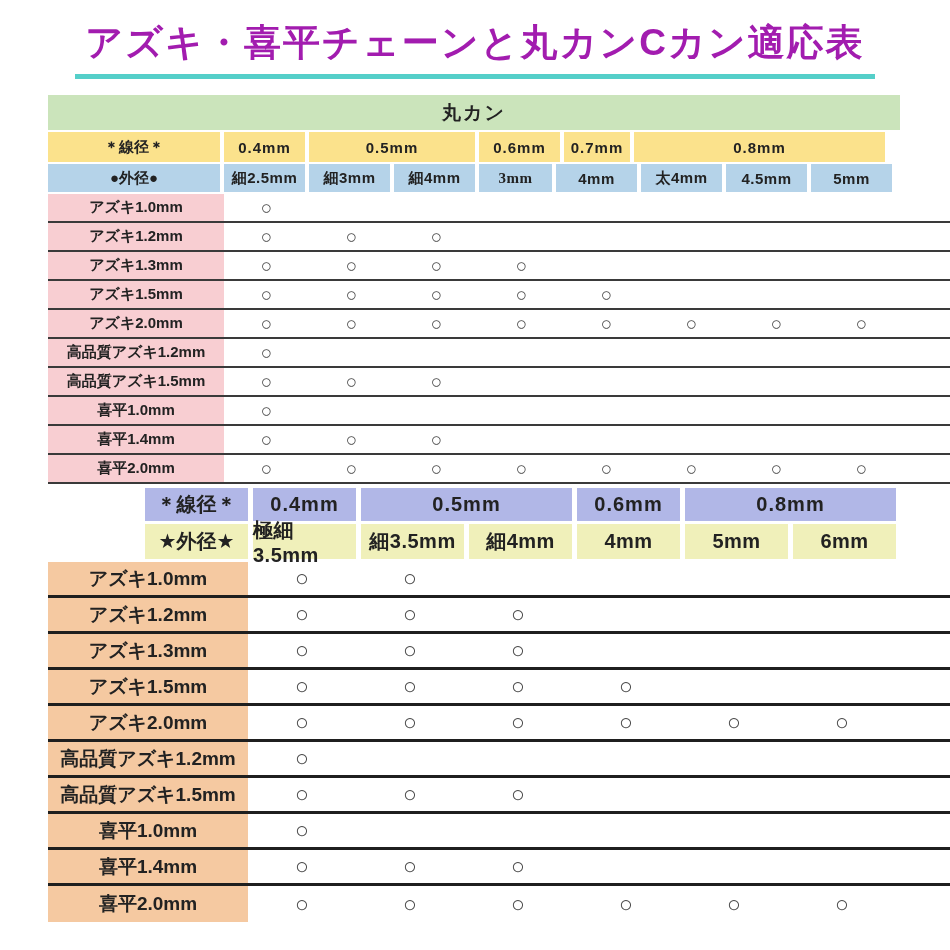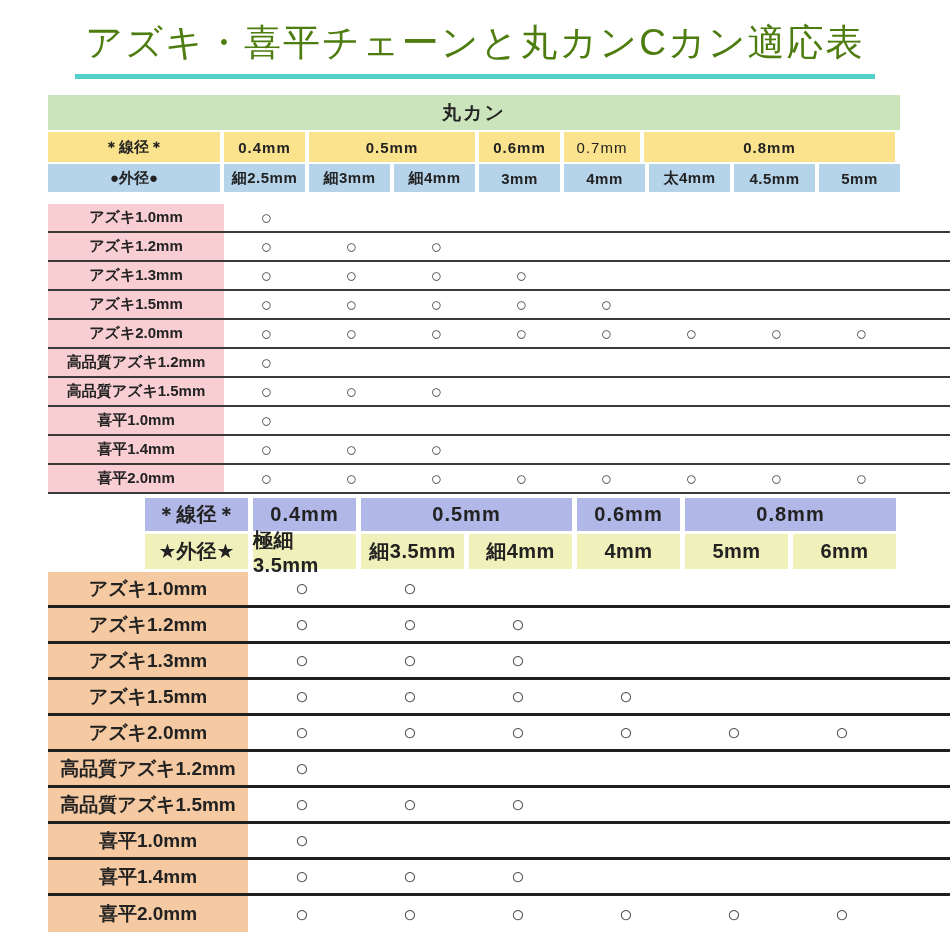--- a/index.html
+++ b/index.html
@@ -1,44 +1,44 @@
 <!DOCTYPE html>
 <html><head>
 <meta charset="utf-8">
 <style>
   * { box-sizing: border-box; margin: 0; padding: 0; }
   html,body { width: 950px; height: 950px; background: #ffffff; overflow: hidden;
     font-family: "Liberation Sans", "DejaVu Sans", sans-serif; }
   .title-wrap { text-align: center; padding-top: 18px; margin-bottom: 16px; }
-  .page-title { display: inline-block; font-size: 37px; font-weight: normal; color: #4d7c0f;
+  .page-title { display: inline-block; font-size: 37px; font-weight: bold; color: #a21caf;
     letter-spacing: 2px; padding: 0 10px 6px 10px; border-bottom: 5px solid #55cfc9; }
 </style>
 </head>
 <body>
 
 <div class="title-wrap">
   <div class="page-title">アズキ・喜平チェーンと丸カンCカン適応表</div>
 </div>
 
 <div id="marukan-table" style="margin-top: 0px;">
     <div style="margin-left: 48px; width: 852px; height: 35px; background: rgb(203, 228, 187); margin-bottom: 2px; font-size: 19px; display: flex; align-items: center; justify-content: center; font-weight: bold; color: rgb(34, 34, 34); letter-spacing: 2px;">丸カン</div>
     <div style="display: flex; column-gap: 4px; margin-left: 48px; height: 30px; margin-bottom: 2px;">
       <div style="width: 172px; background: rgb(251, 226, 140); display: flex; align-items: center; justify-content: center; font-weight: bold; font-size: 15px; color: rgb(34, 34, 34);">＊線径＊</div>
       <div style="width: 81px; background: rgb(251, 226, 140); display: flex; align-items: center; justify-content: center; font-weight: bold; font-size: 15px; color: rgb(34, 34, 34); letter-spacing: 1px;">0.4mm</div>
       <div style="width: 166px; background: rgb(251, 226, 140); display: flex; align-items: center; justify-content: center; font-weight: bold; font-size: 15px; color: rgb(34, 34, 34); letter-spacing: 1px;">0.5mm</div>
       <div style="width: 81px; background: rgb(251, 226, 140); display: flex; align-items: center; justify-content: center; font-weight: bold; font-size: 15px; color: rgb(34, 34, 34); letter-spacing: 1px;">0.6mm</div>
-      <div style="width: 76px; background: rgb(251, 226, 140); display: flex; align-items: center; justify-content: center; font-weight: normal; font-size: 15px; color: rgb(34, 34, 34); letter-spacing: 1px;">0.7mm</div>
+      <div style="width: 66px; background: rgb(251, 226, 140); display: flex; align-items: center; justify-content: center; font-weight: bold; font-size: 15px; color: rgb(34, 34, 34); letter-spacing: 1px;">0.7mm</div>
       <div style="width: 251px; background: rgb(251, 226, 140); display: flex; align-items: center; justify-content: center; font-weight: bold; font-size: 15px; color: rgb(34, 34, 34); letter-spacing: 1px;">0.8mm</div>
     </div>
-    <div style="display: flex; column-gap: 4px; margin-left: 48px; height: 28px; margin-bottom: 12px;">
+    <div style="display: flex; column-gap: 4px; margin-left: 48px; height: 28px; margin-bottom: 2px;">
       <div style="width: 172px; background: rgb(181, 211, 233); display: flex; align-items: center; justify-content: center; font-weight: bold; font-size: 15px; color: rgb(34, 34, 34);">●外径●</div>
       <div style="width: 81px; background: rgb(181, 211, 233); display: flex; align-items: center; justify-content: center; font-weight: bold; font-size: 15px; color: rgb(34, 34, 34); letter-spacing: 0.5px;">細2.5mm</div>
       <div style="width: 81px; background: rgb(181, 211, 233); display: flex; align-items: center; justify-content: center; font-weight: bold; font-size: 15px; color: rgb(34, 34, 34); letter-spacing: 0.5px;">細3mm</div>
       <div style="width: 81px; background: rgb(181, 211, 233); display: flex; align-items: center; justify-content: center; font-weight: bold; font-size: 15px; color: rgb(34, 34, 34); letter-spacing: 0.5px;">細4mm</div>
-      <div style="width: 81px; background: rgb(181, 211, 233); display: flex; align-items: center; justify-content: center; font-weight: bold; font-size: 15px; color: rgb(34, 34, 34); letter-spacing: 0.5px;">3mm</div>
+      <div style="width: 73px; background: rgb(181, 211, 233); display: flex; align-items: center; justify-content: center; font-weight: bold; font-size: 15px; color: rgb(34, 34, 34); letter-spacing: 0.5px; font-family: Liberation Serif, serif;">3mm</div>
       <div style="width: 81px; background: rgb(181, 211, 233); display: flex; align-items: center; justify-content: center; font-weight: bold; font-size: 15px; color: rgb(34, 34, 34); letter-spacing: 0.5px;">4mm</div>
       <div style="width: 81px; background: rgb(181, 211, 233); display: flex; align-items: center; justify-content: center; font-weight: bold; font-size: 15px; color: rgb(34, 34, 34); letter-spacing: 0.5px;">太4mm</div>
       <div style="width: 81px; background: rgb(181, 211, 233); display: flex; align-items: center; justify-content: center; font-weight: bold; font-size: 15px; color: rgb(34, 34, 34); letter-spacing: 0.5px;">4.5mm</div>
       <div style="width: 81px; background: rgb(181, 211, 233); display: flex; align-items: center; justify-content: center; font-weight: bold; font-size: 15px; color: rgb(34, 34, 34); letter-spacing: 0.5px;">5mm</div>
     </div>
     <div style="display: flex; margin-left: 48px; height: 29px; border-bottom: 2px solid rgb(58, 58, 58);">
       <div style="width: 176px; background: rgb(248, 206, 210); display: flex; align-items: center; justify-content: center; font-weight: bold; font-size: 15px; color: rgb(34, 34, 34);">アズキ1.0mm</div>
       <div style="width: 85px; display: flex; align-items: center; justify-content: center; font-size: 19px; color: rgb(74, 74, 74);">○</div>
       <div style="width: 85px; display: flex; align-items: center; justify-content: center; font-size: 19px; color: rgb(74, 74, 74);"></div>
       <div style="width: 85px; display: flex; align-items: center; justify-content: center; font-size: 19px; color: rgb(74, 74, 74);"></div>

